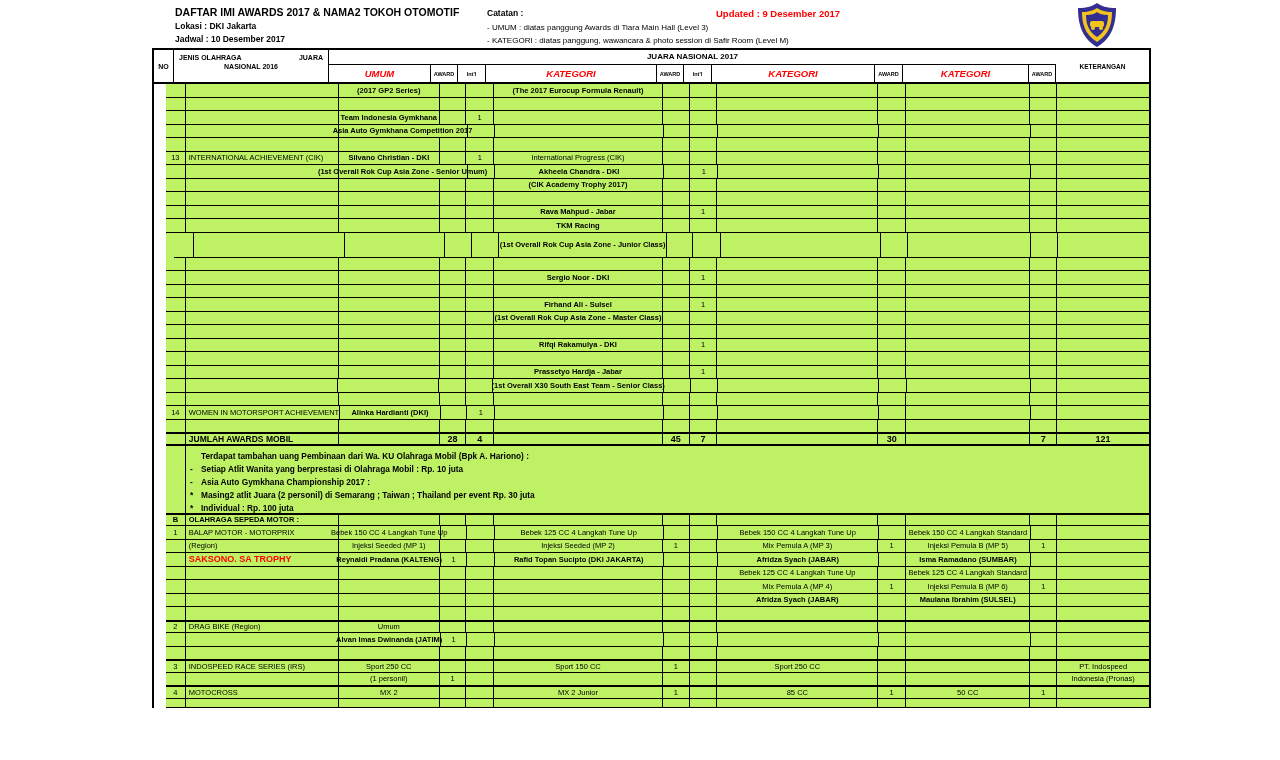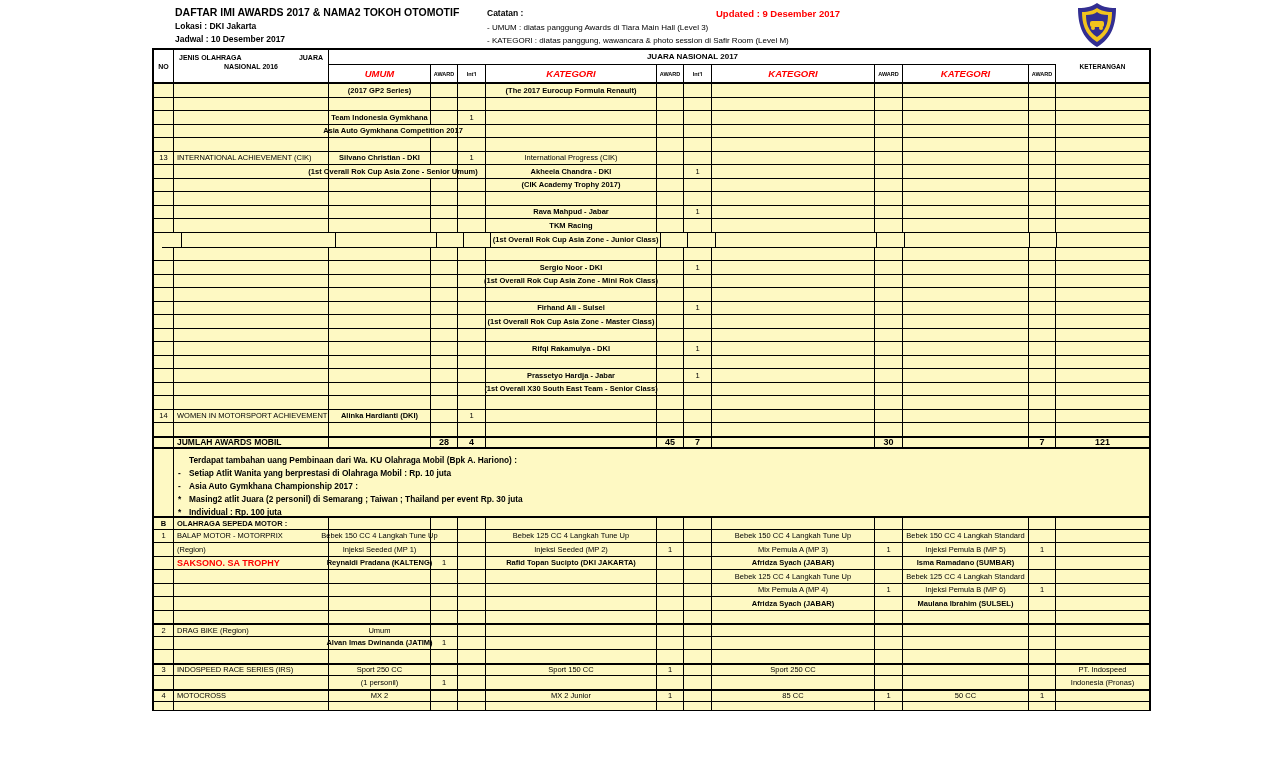--- a/index.html
+++ b/index.html
@@ -29,21 +29,21 @@
   .juara{height:14px;border-bottom:1px solid #000;text-align:center;font-weight:bold;
          font-size:8px;line-height:13px;}
   .sub{display:flex;height:17px;}
   .sub .hc{height:17px;}
   .redlbl{color:#FF0000;font-style:italic;font-size:9.5px;}
   .tiny{font-size:5.5px;}
   .col-ket{width:93px;font-size:6.5px;border-right:none;}
   .w102{width:102px}.w27{width:27px}.w28{width:28px}.w171{width:171px}
   .w163{width:163px}.w126{width:126px}
   
-  .row{display:flex;box-sizing:border-box;background:#fef9c3;}
+  .row{display:flex;box-sizing:border-box;background:#bef264;margin-left:12px;}
   .row.bt{border-top:2px solid #000;margin-top:-1px;}
   .row.sum{border-top:2px solid #000;border-bottom:2px solid #000;margin-top:-1px;}
   .row.sum .c{border-bottom:none;}
   .c{box-sizing:border-box;border-right:1px solid #000;border-bottom:1px solid #000;
      font-size:7.5px;display:flex;align-items:center;justify-content:center;
      white-space:nowrap;overflow:visible;}
   .c.lastcol{border-right:none;}
   .c.b{font-weight:bold;}
   .c.red{color:#FF0000;font-size:9px;}
   .c.left{justify-content:flex-start;padding-left:3px;}
@@ -266,21 +266,21 @@
           <div class="c" style="width: 28px;"></div>
           <div class="c b" style="width: 171px;">TKM Racing</div>
           <div class="c" style="width: 27px;"></div>
           <div class="c" style="width: 28px;"></div>
           <div class="c" style="width: 163px;"></div>
           <div class="c" style="width: 28px;"></div>
           <div class="c" style="width: 126px;"></div>
           <div class="c" style="width: 27px;"></div>
           <div class="c lastcol" style="width: 93px;"></div>
         </div>
-        <div class="row" style="height: 15px; padding-left: 8px;">
+        <div class="row" style="height: 25px; padding-left: 8px;">
           <div class="c" style="width: 20px;"></div>
           <div class="c" style="width: 155px;"></div>
           <div class="c" style="width: 102px;"></div>
           <div class="c" style="width: 27px;"></div>
           <div class="c" style="width: 28px;"></div>
           <div class="c b" style="width: 171px;">(1st Overall Rok Cup Asia Zone - Junior Class)</div>
           <div class="c" style="width: 27px;"></div>
           <div class="c" style="width: 28px;"></div>
           <div class="c" style="width: 163px;"></div>
           <div class="c" style="width: 28px;"></div>
@@ -305,35 +305,20 @@
         </div>
         <div class="row" style="height: 13.5px;">
           <div class="c" style="width: 20px;"></div>
           <div class="c" style="width: 155px;"></div>
           <div class="c" style="width: 102px;"></div>
           <div class="c" style="width: 27px;"></div>
           <div class="c" style="width: 28px;"></div>
           <div class="c b" style="width: 171px;">Sergio Noor - DKI</div>
           <div class="c" style="width: 27px;"></div>
           <div class="c" style="width: 28px;">1</div>
-          <div class="c" style="width: 163px;"></div>
-          <div class="c" style="width: 28px;"></div>
-          <div class="c" style="width: 126px;"></div>
-          <div class="c" style="width: 27px;"></div>
-          <div class="c lastcol" style="width: 93px;"></div>
-        </div>
-        <div class="row" style="height: 13.5px;">
-          <div class="c" style="width: 20px;"></div>
-          <div class="c" style="width: 155px;"></div>
-          <div class="c" style="width: 102px;"></div>
-          <div class="c" style="width: 27px;"></div>
-          <div class="c" style="width: 28px;"></div>
-          <div class="c b" style="width: 171px;">(1st Overall Rok Cup Asia Zone - Mini Rok Class)</div>
-          <div class="c" style="width: 27px;"></div>
-          <div class="c" style="width: 28px;"></div>
           <div class="c" style="width: 163px;"></div>
           <div class="c" style="width: 28px;"></div>
           <div class="c" style="width: 126px;"></div>
           <div class="c" style="width: 27px;"></div>
           <div class="c lastcol" style="width: 93px;"></div>
         </div>
         <div class="row" style="height: 13.5px;">
           <div class="c" style="width: 20px;"></div>
           <div class="c" style="width: 155px;"></div>
           <div class="c" style="width: 102px;"></div>

